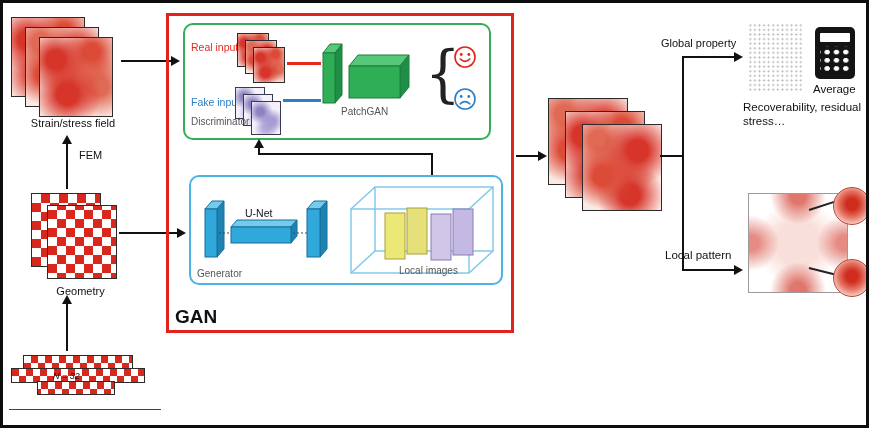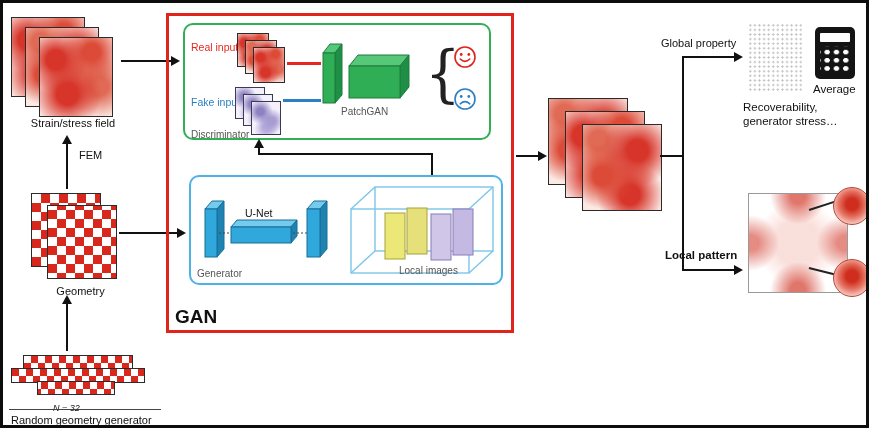--- a/index.html
+++ b/index.html
@@ -82,23 +82,22 @@
   <div class="checker" style="left:28px;top:190px;width:68px;height:72px;"></div>
   <div class="checker" style="left:44px;top:202px;width:68px;height:72px;background-position:9px 4px;"></div>
   <div class="label center" style="left:30px;top:282px;width:95px;">Geometry</div>
 
   <div class="v-line" style="left:63px;top:300px;height:48px;"></div>
   <div class="arr-u" style="left:59px;top:292px;"></div>
 
   <div class="strip" style="left:20px;top:352px;width:108px;height:13px;"></div>
   <div class="strip" style="left:8px;top:365px;width:132px;height:13px;background-position:7px 0;"></div>
   <div class="strip" style="left:34px;top:378px;width:76px;height:12px;background-position:3px 7px;"></div>
-  <div class="label" style="left:50px;top:400px;font-size:9px;font-style:italic;text-align:right;">N = 32</div>
+  <div class="label" style="left:50px;top:368px;font-size:9px;font-style:italic;text-align:right;">N = 32</div>
   <div class="h-line thin" style="left:6px;top:406px;width:152px;"></div>
-  <div class="label" style="left:8px;top:411px;">Random geometry generator</div>
 
   <div class="h-line" style="left:118px;top:57px;width:52px;"></div>
   <div class="arr-r" style="left:168px;top:53px;"></div>
   <div class="h-line" style="left:116px;top:229px;width:60px;"></div>
   <div class="arr-r" style="left:174px;top:225px;"></div>
 
   <div class="box-gan" style="left:163px;top:10px;width:348px;height:320px;"></div>
   <div class="label" style="left:172px;top:303px;font-weight:bold;font-size:19px;">GAN</div>
 
   <div class="box-disc" style="left:180px;top:20px;width:308px;height:117px;"></div>
@@ -130,21 +129,21 @@
     <circle cx="8.2" cy="9.5" r="1.4" fill="#e0231b"></circle>
       <circle cx="15.8" cy="9.5" r="1.4" fill="#e0231b"></circle>
     <path d="M7.2 14 Q12 18.6 16.8 14" fill="none" stroke="#e0231b" stroke-width="1.6" stroke-linecap="round"></path>
   </svg>
   <svg class="abs" style="left:450px;top:84px;" width="24" height="24" viewBox="0 0 24 24">
     <circle cx="12" cy="12" r="10" fill="#fff" stroke="#2c7fc4" stroke-width="1.6"></circle>
     <circle cx="8.2" cy="9.5" r="1.4" fill="#2c7fc4"></circle>
       <circle cx="15.8" cy="9.5" r="1.4" fill="#2c7fc4"></circle>
     <path d="M7.2 16.8 Q12 12.6 16.8 16.8" fill="none" stroke="#2c7fc4" stroke-width="1.6" stroke-linecap="round"></path>
   </svg>
-  <div class="label small" style="left:188px;top:126px;">Discriminator</div>
+  <div class="label small" style="left:188px;top:113px;">Discriminator</div>
 
   <div class="box-gen" style="left:186px;top:172px;width:314px;height:110px;"></div>
   <svg class="abs" style="left:196px;top:190px;" width="140" height="76" viewBox="0 0 140 76">
     <polygon points="6,16 13,8 25,8 18,16" fill="#74cbee" stroke="#176f98"></polygon>
     <polygon points="18,16 25,8 25,56 18,64" fill="#1f83b2" stroke="#176f98"></polygon>
     <rect x="6" y="16" width="12" height="48" fill="#31a8dc" stroke="#176f98"></rect>
     <line x1="20" y1="40" x2="32" y2="40" stroke="#444" stroke-dasharray="2,2"></line>
     <polygon points="32,34 38,27 98,27 92,34" fill="#74cbee" stroke="#176f98"></polygon>
     <polygon points="92,34 98,27 98,43 92,50" fill="#1f83b2" stroke="#176f98"></polygon>
     <rect x="32" y="34" width="60" height="16" fill="#31a8dc" stroke="#176f98"></rect>
@@ -190,23 +189,23 @@
   <div class="arr-r" style="left:731px;top:262px;"></div>
 
   <div class="label" style="left:658px;top:34px;font-size:11px;">Global property</div>
   <div class="dotgrid" style="left:745px;top:20px;width:54px;height:68px;"></div>
 
   <div class="calc" style="left:812px;top:24px;width:40px;height:52px;">
     <div class="calc-screen" style="left:5px;top:6px;width:30px;height:9px;"></div>
     <div class="calc-keys" style="left:5px;top:19px;width:30px;height:28px;"></div>
   </div>
   <div class="label" style="left:810px;top:80px;font-size:11.5px;">Average</div>
-  <div class="label" style="left:740px;top:98px;width:122px;font-size:11.5px;">Recoverability, generator stress…</div>
-
-  <div class="label" style="left:662px;top:246px;font-size:11.5px;font-weight:bold;">Local pattern</div>
+  <div class="label" style="left:740px;top:98px;width:122px;font-size:11.5px;">Recoverability, residual stress…</div>
+
+  <div class="label" style="left:662px;top:246px;font-size:11.5px;">Local pattern</div>
 
   <div class="stress" style="left:745px;top:190px;width:100px;height:100px;"></div>
   <div class="pline" style="left:806px;top:206px;width:28px;transform:rotate(-18deg);"></div>
   <div class="pline" style="left:806px;top:264px;width:28px;transform:rotate(14deg);"></div>
   <div class="zoomc" style="left:830px;top:184px;width:36px;height:36px;"></div>
   <div class="zoomc" style="left:830px;top:256px;width:36px;height:36px;"></div>
 
 </div>
 
 </body></html>

